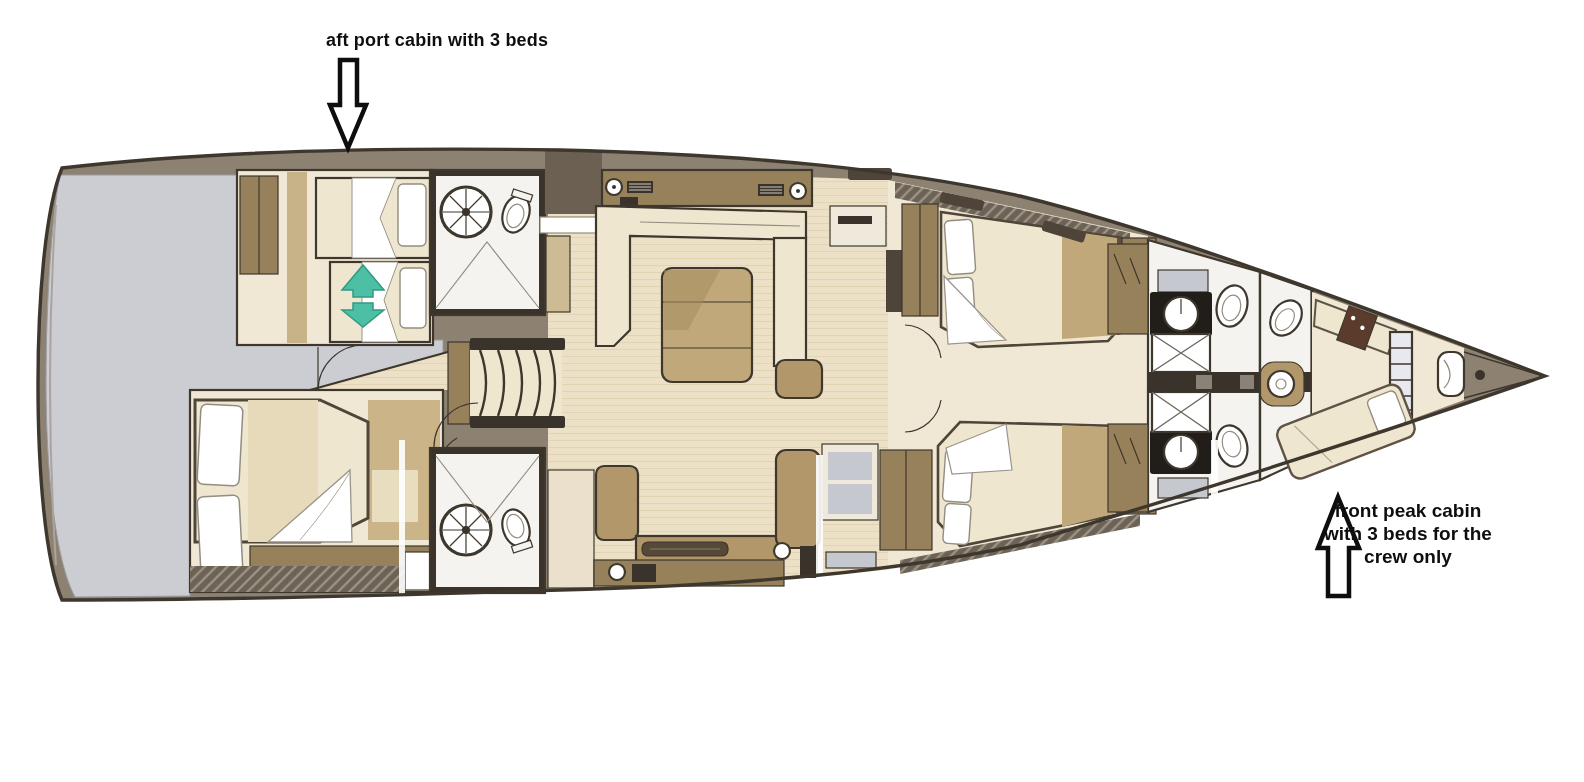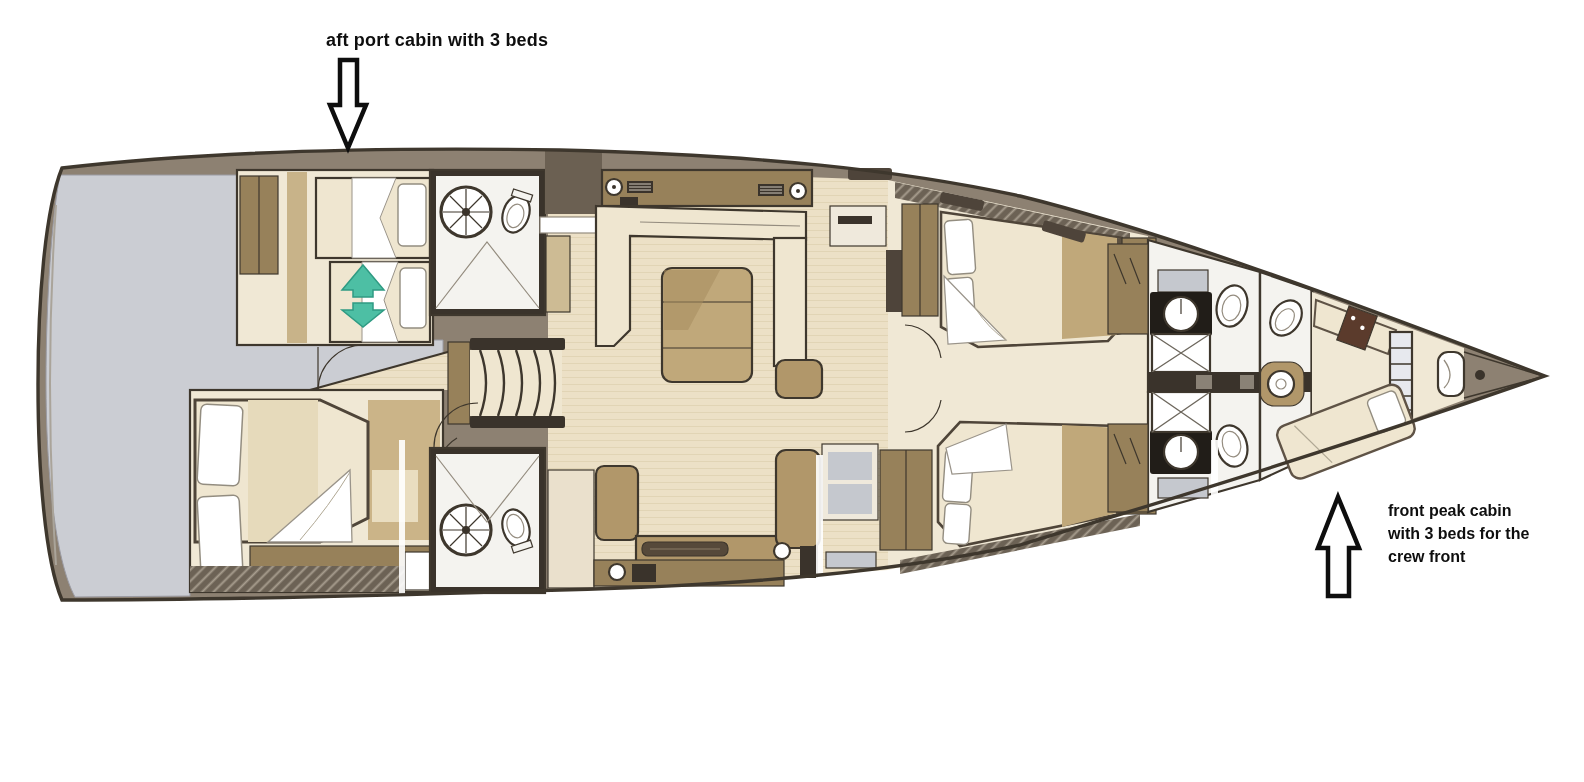--- a/index.html
+++ b/index.html
@@ -1,21 +1,21 @@
 <!DOCTYPE html>
 <html style="--page-bg: #ffffff; --hull-deck: #8d8172; --hull-line: #3e372d; --interior-floor: #f0e8d5; --wood-floor: #ece0c6; --wood-stripe: #e1d4b5; --platform-gray: #cbcdd3; --furniture-tan: #b1976a; --furniture-tan-dark: #97815a; --bed-cream: #efe6d0; --bed-tan: #c0a87a; --linen-white: #ffffff; --trim-dark: #3a332b; --fixture-white: #f4f3ef; --teal-accent: #4dbfa4; --teal-accent-dark: #2f9b83; --annotation-ink: #0e0e0e;"><head>
 <meta charset="utf-8">
 <style>
   html,body{margin:0;padding:0;background:var(--page-bg,#fff);}
   #stage{position:relative;width:1584px;height:782px;background:var(--page-bg,#fff);
-         font-family:"Liberation Sans",sans-serif;overflow:hidden;}
+         font-family:"Liberation Sans",sans-serif;overflow:hidden;text-align:center;}
   svg{position:absolute;left:0;top:0;}
   .ann{position:absolute;color:var(--annotation-ink,#0e0e0e);font-weight:700;}
   #ann-aft{left:326px;top:30px;font-size:18px;letter-spacing:.2px;}
-  #ann-peak{left:1388px;top:499px;font-size:16px;line-height:23px;}
+  #ann-peak{left:1324px;top:499px;font-size:19px;line-height:23px;}
   
   .fill-hull{fill:var(--hull-deck)} .fill-gray{fill:var(--platform-gray)}
   .fill-floor{fill:var(--interior-floor)} .fill-tan{fill:var(--furniture-tan)}
   .fill-tand{fill:var(--furniture-tan-dark)} .fill-cream{fill:var(--bed-cream)}
   .fill-btan{fill:var(--bed-tan)} .fill-white{fill:var(--linen-white)}
   .fill-dark{fill:var(--trim-dark)} .fill-fix{fill:var(--fixture-white)}
   .fill-teal{fill:var(--teal-accent)} .fill-carpet{fill:#cbb488}
   .sk{stroke:var(--hull-line)} .sk-soft{stroke:#948c7f} .nf{fill:none}
   .w1{stroke-width:1.2} .w2{stroke-width:2.2} .w3{stroke-width:3.2}
 </style>
@@ -304,15 +304,15 @@
        C45,560 38,470 38,384 C38,300 45,210 62,168 Z"></path>
 
   <path d="M340,60 L357,60 L357,105 L366,105 L348,148 L330,105 L340,105 Z" fill="var(--linen-white)" stroke="var(--annotation-ink)" stroke-width="4.5" stroke-linejoin="miter"></path>
   <path d="M1338,497 L1359,548 L1349,548 L1349,596 L1328,596 L1328,548 L1318,548 Z" fill="var(--linen-white)" stroke="var(--annotation-ink)" stroke-width="4.5" stroke-linejoin="miter"></path>
 </svg>
 
 <div class="ann" id="ann-aft">aft port cabin with 3 beds</div>
 <div class="ann" id="ann-peak">
   <div>front peak cabin</div>
   <div>with 3 beds for the</div>
-  <div>crew front</div>
+  <div>crew only</div>
 </div>
 </div>
 
 </body></html>

